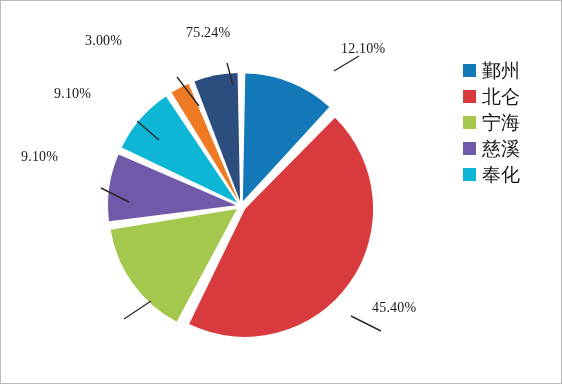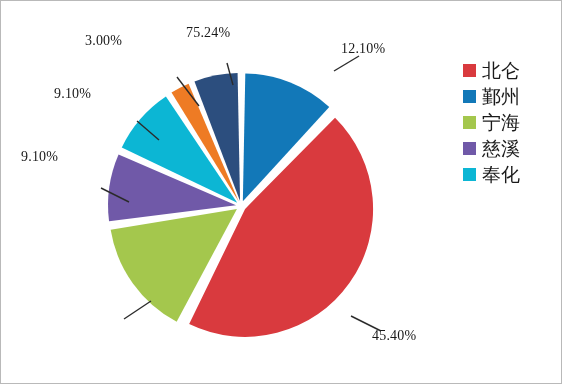--- a/index.html
+++ b/index.html
@@ -86,35 +86,35 @@
         <line x1="350" y1="315" x2="380" y2="330" stroke="#2b2b2b" stroke-width="1.4"></line>
         <line x1="150" y1="300" x2="123" y2="318" stroke="#2b2b2b" stroke-width="1.4"></line>
         <line x1="128" y1="201" x2="100" y2="187" stroke="#2b2b2b" stroke-width="1.4"></line>
         <line x1="158" y1="139" x2="136" y2="120" stroke="#2b2b2b" stroke-width="1.4"></line>
         <line x1="198" y1="105" x2="176" y2="76" stroke="#2b2b2b" stroke-width="1.4"></line>
         <line x1="232" y1="84" x2="226" y2="62" stroke="#2b2b2b" stroke-width="1.4"></line>
       </g>
     </svg>
 
     <div class="slice-label" style="left:340px; top:40px;">12.10%</div>
-    <div class="slice-label" style="left:371px; top:327px;text-align:right;">45.40%</div>
+    <div class="slice-label" style="left:371px; top:299px;text-align:right;">45.40%</div>
     <div class="slice-label" style="left:20px; top:148px;">9.10%</div>
     <div class="slice-label" style="left:53px; top:85px;">9.10%</div>
     <div class="slice-label" style="left:84px; top:32px;">3.00%</div>
     <div class="slice-label" style="left:185px; top:24px;">75.24%</div>
   </div>
 
   <div id="legend">
       <div class="legend-row">
+        <span class="legend-swatch" style="background: rgb(18, 120, 184);"></span>
+        <span class="legend-text">鄞州</span>
+      </div>
+      <div class="legend-row">
         <span class="legend-swatch" style="background: rgb(217, 58, 62);"></span>
         <span class="legend-text">北仑</span>
-      </div>
-      <div class="legend-row">
-        <span class="legend-swatch" style="background: rgb(18, 120, 184);"></span>
-        <span class="legend-text">鄞州</span>
       </div>
       <div class="legend-row">
         <span class="legend-swatch" style="background: rgb(164, 199, 77);"></span>
         <span class="legend-text">宁海</span>
       </div>
       <div class="legend-row">
         <span class="legend-swatch" style="background: rgb(112, 89, 168);"></span>
         <span class="legend-text">慈溪</span>
       </div>
       <div class="legend-row">

